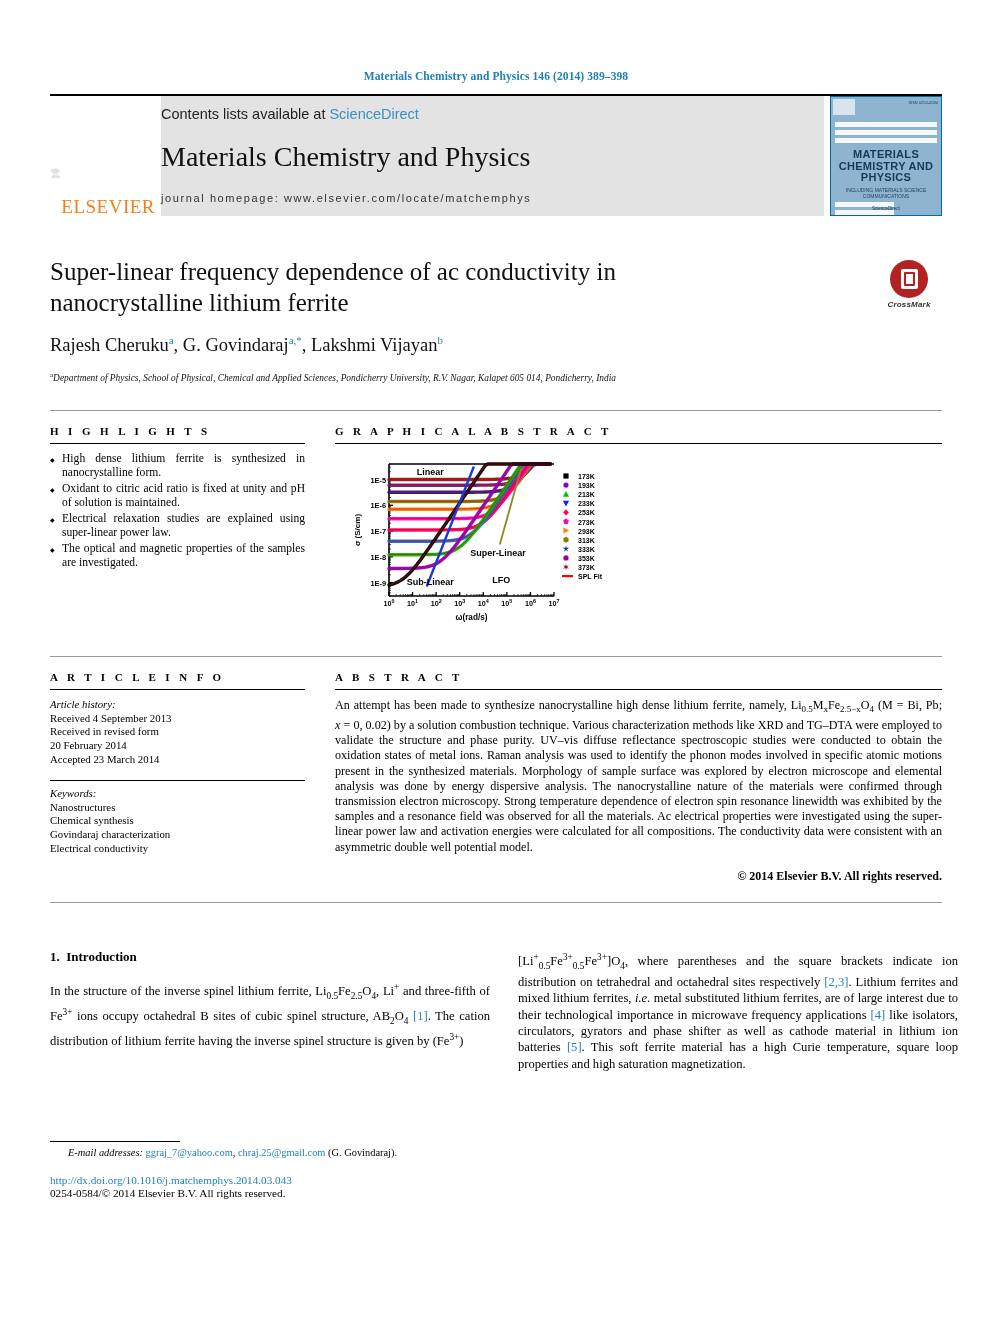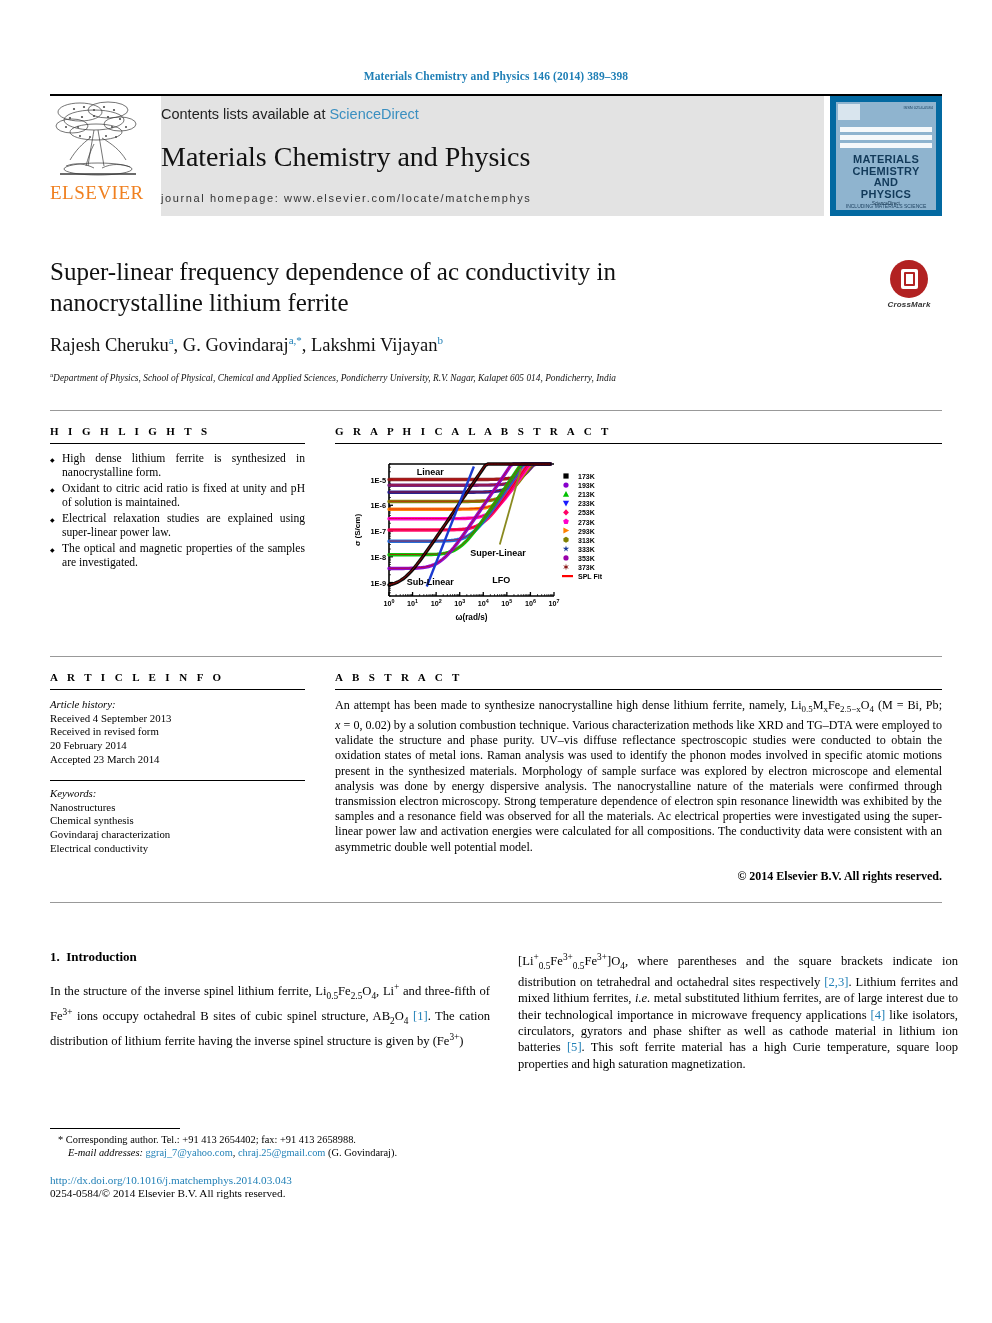--- a/index.html
+++ b/index.html
@@ -28,21 +28,21 @@
   
   .masthead-rule { border-top: 2.5px solid #000; margin-top: 12px; }
   .masthead {
     display: flex;
     align-items: stretch;
     height: 120px;
     margin-top: 0px;
   }
   .elsevier-logo {
     width: 105px; flex: 0 0 105px;
-    display:flex; flex-direction:column; align-items:flex-start; justify-content:flex-start;
+    display:flex; flex-direction:row; align-items:flex-end; justify-content:flex-start;
   }
   .tree-svg { width: 96px; height: 86px; display:block; }
   .elsevier-word {
     font-family: "Liberation Serif", serif;
     font-size: 19px; letter-spacing: 0.5px;
     color: #f08020; font-weight: normal;
     line-height: 1; margin-top: 1px;
   }
   .journal-band {
     flex: 1 1 auto;
@@ -56,21 +56,21 @@
   .journal-title {
     font-family: "Liberation Serif", serif;
     font-size: 28px; color:#111; font-weight:normal;
   }
   .homepage-line {
     font-family: "Liberation Sans", sans-serif;
     font-size: 11px; letter-spacing: 1.6px; color:#333;
   }
   .cover-thumb {
     width: 112px; flex: 0 0 112px;
-    border: 6px solid #0369a1;
+    border: 1px solid #0369a1;
     background: #8fb4cf;
     position: relative;
     overflow: hidden;
     font-family: "Liberation Sans", sans-serif;
   }
   .cover-inner { position:absolute; inset:4px; }
   .cov-bar { background:#ffffff; height:5px; margin:3px 0; opacity:.92; }
   .cov-title { color:#123a5a; font-weight:bold; font-size:11px; line-height:11.5px; text-align:center; letter-spacing:.3px; margin-top:6px;}
   .cov-sub { color:#1b3f5f; font-size:5px; text-align:center; line-height:6px; margin-top:3px; }
   .cov-footer { position:absolute; bottom:4px; left:0; right:0; text-align:center; color:#12324d; font-size:4.5px;}
@@ -514,23 +514,20 @@
     <div class="bcol">
       <div class="bhead">
         <span>1.</span>&nbsp;&nbsp;<span>Introduction</span>
       </div>
       <div class="btext ind">
         In the structure of the inverse spinel lithium ferrite, Li<sub>0.5</sub>Fe<sub>2.5</sub>O<sub>4</sub>, Li<sup>+</sup> and three-fifth of Fe<sup>3+</sup> ions occupy octahedral B sites of cubic spinel structure, AB<sub>2</sub>O<sub>4</sub> <span class="ref">[1]</span>. The cation distribution of lithium ferrite having the inverse spinel structure is given by (Fe<sup>3+</sup>)
       </div>
 
       <div class="footnote-area">
         <div class="fn-rule"></div>
-        <div class="fn" style="padding-left:12px;text-indent:-4px;">
-          <span>* Corresponding author. Tel.: +91 413 2654402; fax: +91 413 2658988.</span>
-        </div>
         <div class="fn" style="padding-left:18px;">
           <span class="it">E-mail addresses:</span>
           <a class="link" href="#" style="text-decoration:none">ggraj_7@yahoo.com</a>,
           <a class="link" href="#" style="text-decoration:none">chraj.25@gmail.com</a>
           <span>(G. Govindaraj).</span>
         </div>
         <div class="doi">http://dx.doi.org/10.1016/j.matchemphys.2014.03.043</div>
         <div class="issn">0254-0584/© 2014 Elsevier B.V. All rights reserved.</div>
       </div>
     </div>

